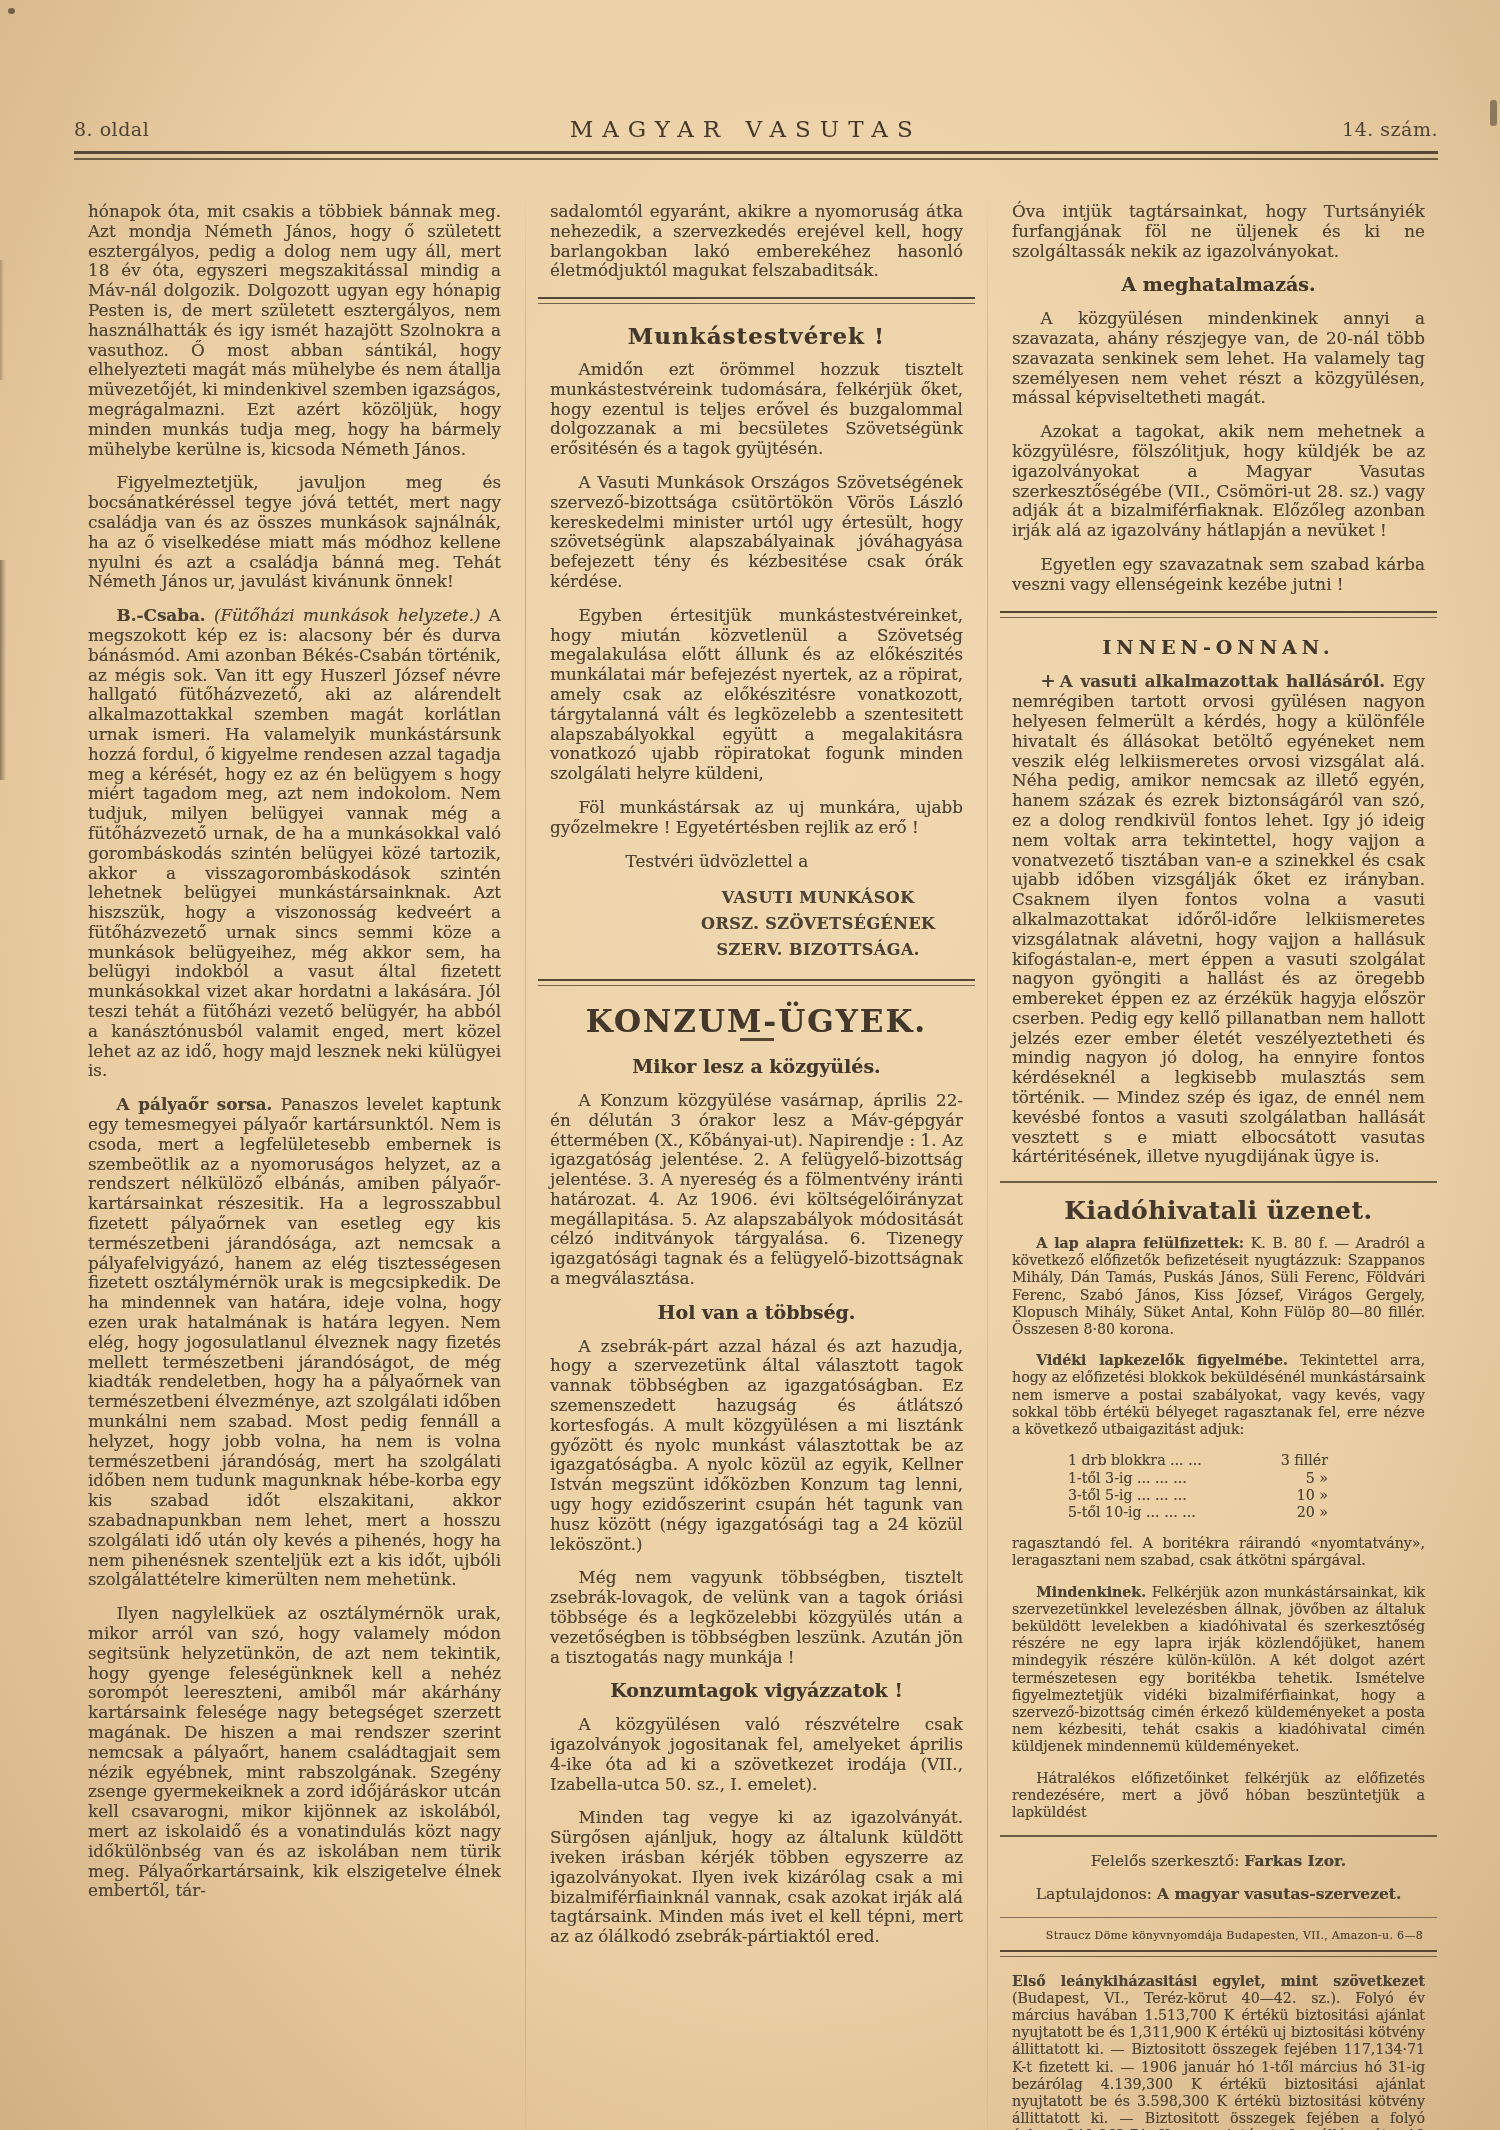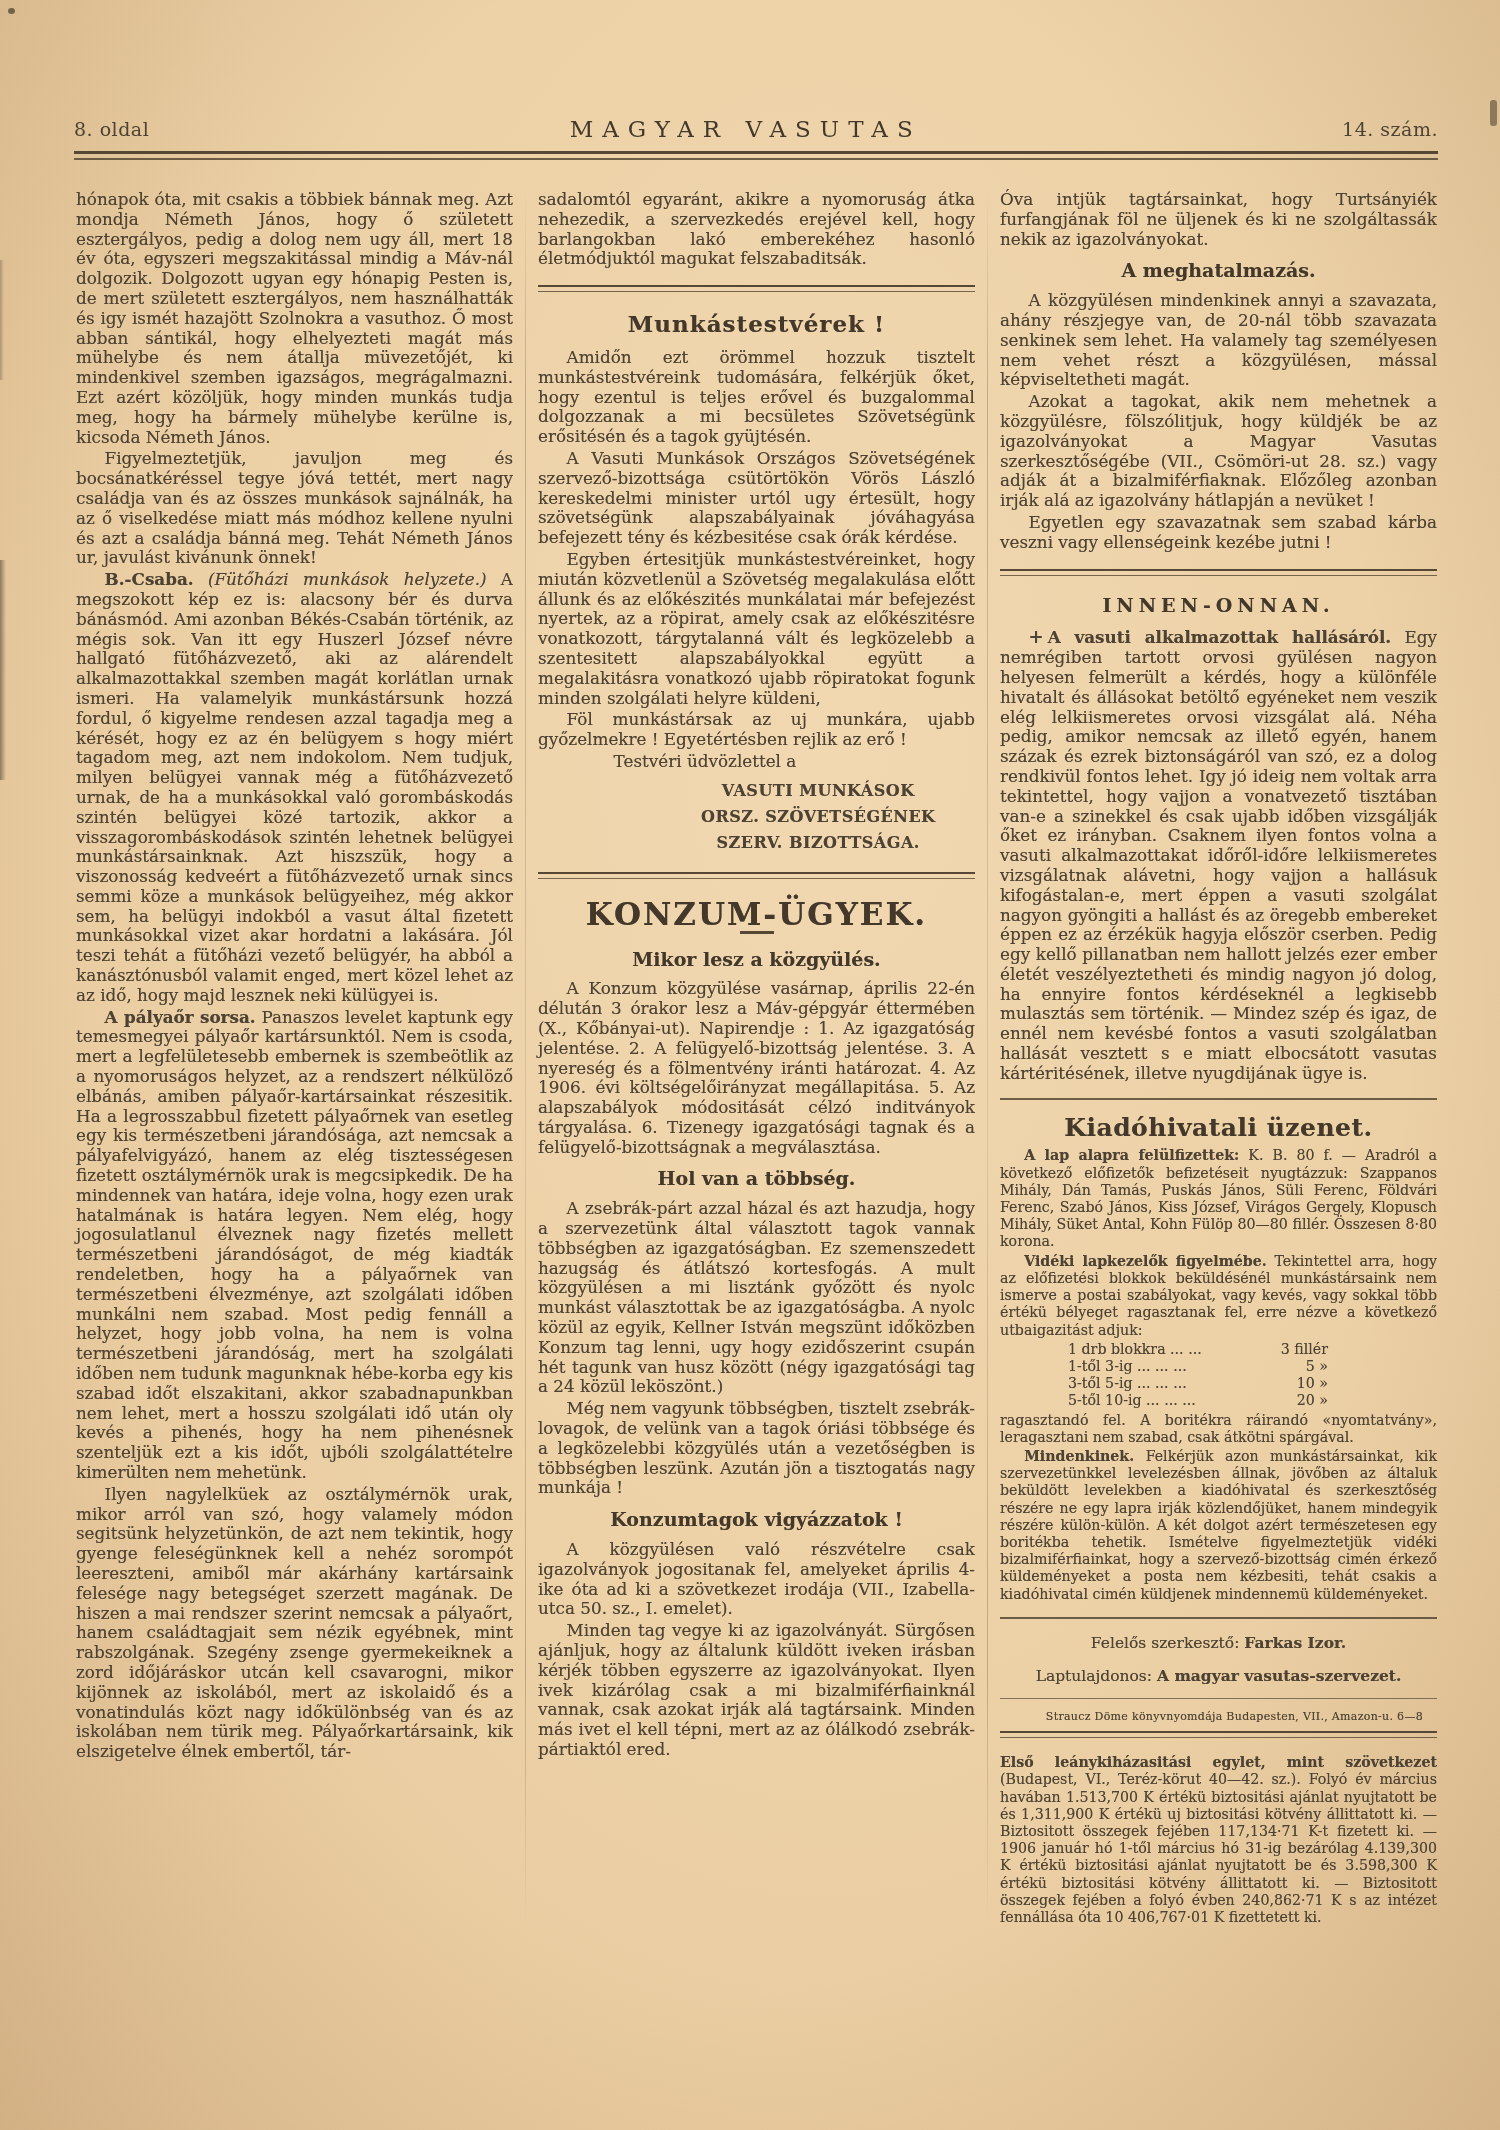--- a/index.html
+++ b/index.html
@@ -21,21 +21,21 @@
   .smudge{position:absolute;background:linear-gradient(90deg, rgba(58,47,34,.5), rgba(58,47,34,0));}
   .page{position:relative;padding:116px 62px 0 74px;}
   .masthead-row{display:flex;align-items:flex-end;justify-content:space-between;line-height:26px;}
   .page-no,.issue-no{font-size:19px;letter-spacing:.5px;}
   .masthead{font-size:23px;letter-spacing:9px;font-weight:normal;color:var(--ink-dark);}
   .drule-header{margin-top:9px;height:4px;border-top:3px solid var(--rule);border-bottom:2px solid rgba(86,72,52,.85);}
   .cols{display:flex;margin-top:28px;}
   .col{width:441px;flex:0 0 441px;font-size:16.8px;line-height:19.8px;
     text-align:justify;text-shadow:0 0 .5px rgba(77,66,51,.55);}
   .vdiv{flex:0 0 1px;width:1px;margin:0 10px;background:linear-gradient(rgba(80,66,48,0) 0%, rgba(80,66,48,.3) 12%, rgba(80,66,48,.12) 55%, rgba(80,66,48,.3) 85%, rgba(80,66,48,0) 100%);}
-  p{margin:2px;text-indent:1.7em;}
+  p{margin:14px;text-indent:1.7em;}
   p.noindent{text-indent:0;}
   .lead{font-weight:bold;}
   .note{font-style:italic;}
   .drule{height:4px;border-top:2px solid var(--rule);border-bottom:1px solid rgba(86,72,52,.8);margin:16px 2px;}
   .rule1{border-top:2px solid rgba(86,72,52,.85);margin:14px 2px;}
   .rule-thin{border-top:1px solid rgba(86,72,52,.7);margin:8px 2px;}
   .h-appeal{font-size:23px;font-weight:bold;text-align:center;letter-spacing:1px;margin:22px 0 14px;color:var(--ink-dark);text-indent:0;}
   .sig-block{width:72%;margin-left:28%;text-align:center;font-weight:bold;font-size:16px;line-height:26px;letter-spacing:.5px;margin-top:6px;}
   .signoff{text-indent:4.5em;text-align:left;}
   .h-section{font-size:31px;font-weight:bold;text-align:center;letter-spacing:2px;margin:26px 0 6px;color:var(--ink-dark);text-indent:0;}
@@ -137,20 +137,21 @@
               <span>3-től 5-ig ... ... ...</span>
               <span>10 »</span>
             </div>
           <div class="tariff-row">
               <span>5-től 10-ig ... ... ...</span>
               <span>20 »</span>
             </div>
         </div>
         <p class="noindent">ragasztandó fel. A boritékra ráirandó «nyomtatvány», leragasztani nem szabad, csak átkötni spárgával.</p>
         <p><span class="lead">Mindenkinek.</span> <span>Felkérjük azon munkástársainkat, kik szervezetünkkel levelezésben állnak, jövőben az általuk beküldött levelekben a kiadóhivatal és szerkesztőség részére ne egy lapra irják közlendőjüket, hanem mindegyik részére külön-külön. A két dolgot azért természetesen egy boritékba tehetik. Ismételve figyelmeztetjük vidéki bizalmiférfiainkat, hogy a szervező-bizottság cimén érkező küldeményeket a posta nem kézbesiti, tehát csakis a kiadóhivatal cimén küldjenek mindennemü küldeményeket.</span></p>
+        <p>Hátralékos előfizetőinket felkérjük az előfizetés rendezésére, mert a jövő hóban beszüntetjük a lapküldést</p>
       </div>
       <div class="rule1"></div>
       <div class="center-line"><span>Felelős szerkesztő:</span> <span class="lead">Farkas Izor.</span></div>
       <div class="center-line"><span>Laptulajdonos:</span> <span class="lead">A magyar vasutas-szervezet.</span></div>
       <div class="rule-thin"></div>
       <div class="printer">Straucz Döme könyvnyomdája Budapesten, VII., Amazon-u. 6—8</div>
       <div class="drule" style="margin-top:4px;"></div>
       <p class="small noindent ad"><span class="lead">Első leánykiházasitási egylet, mint szövetkezet</span> <span>(Budapest, VI., Teréz-körut 40—42. sz.). Folyó év március havában 1.513,700 K értékü biztositási ajánlat nyujtatott be és 1,311,900 K értékü uj biztositási kötvény állittatott ki. — Biztositott összegek fejében 117,134·71 K-t fizetett ki. — 1906 január hó 1-től március hó 31-ig bezárólag 4.139,300 K értékü biztositási ajánlat nyujtatott be és 3.598,300 K értékü biztositási kötvény állittatott ki. — Biztositott összegek fejében a folyó évben 240,862·71 K s az intézet fennállása óta 10 406,767·01 K fizettetett ki.</span></p>
     </div>
 

